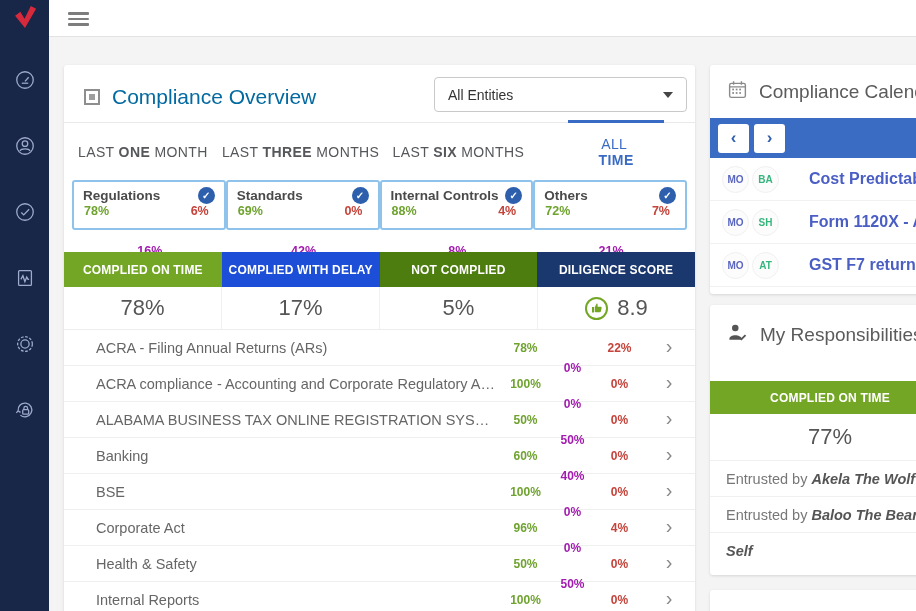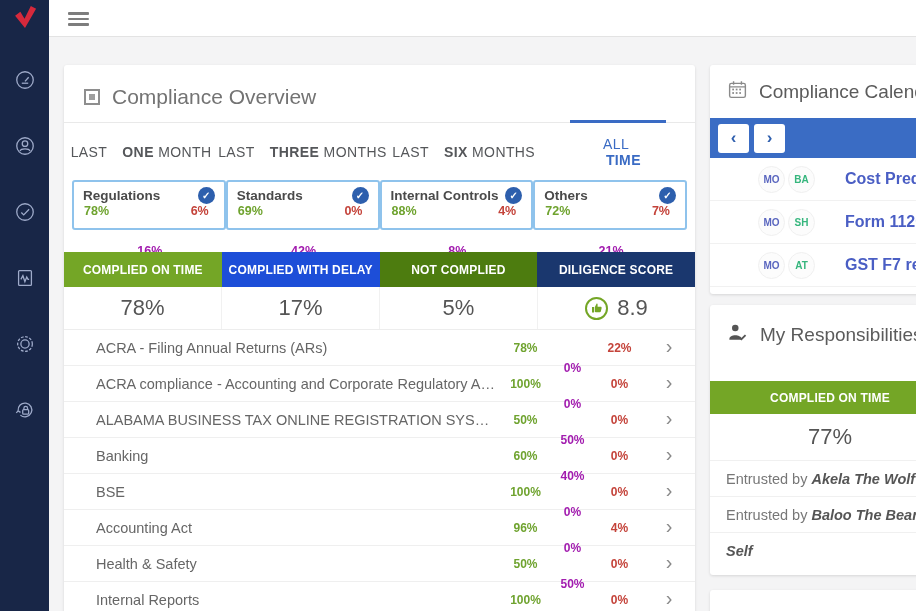--- a/index.html
+++ b/index.html
@@ -18,29 +18,29 @@
   .side-item svg { stroke:#9fabca; fill:none; stroke-width:1.4; }
   
   .topbar { position:absolute; left:49px; top:0; width:867px; height:37px; background:#fff; border-bottom:1px solid #e3e3e3; z-index:4; }
   .hamburger { position:absolute; left:19px; top:12px; width:21px; cursor:pointer; }
   .hamburger span { display:block; height:2.5px; background:#7d7d7d; margin-bottom:3px; border-radius:1px; }
   
   .card { position:absolute; background:#fff; border-radius:3px; box-shadow:0 1px 3px rgba(0,0,0,.12); }
   
   .main-card { left:64px; top:65px; width:631px; height:560px; }
   .card-head { position:relative; height:57px; }
-  .head-title { position:absolute; left:20px; top:20px; display:flex; align-items:center; gap:12px; font-size:21px; color:#737373; }
+  .head-title { position:absolute; left:20px; top:20px; display:flex; align-items:center; gap:12px; font-size:21px; color:#0369a1; }
   .square-icon { width:16px; height:16px; border:2px solid #8e8e8e; position:relative; }
   .square-icon::after { content:""; position:absolute; left:3px; top:3px; width:6px; height:6px; background:#9e9e9e; }
   .entities-select { position:absolute; right:8px; top:12px; width:253px; height:35px; border:1px solid #c9c9c9; border-radius:4px; background:#fff;
     display:flex; align-items:center; justify-content:space-between; padding:0 13px; font-size:14px; color:#333; cursor:pointer; }
   .caret-down { width:0; height:0; border-left:5px solid transparent; border-right:5px solid transparent; border-top:6px solid #454545; }
   .tabs { display:flex; height:58px; border-top:1px solid #e9e9e9; }
   .tab { flex:1; display:flex; align-items:center; justify-content:center; font-size:14px; letter-spacing:.4px; color:#55575a; cursor:pointer; position:relative; white-space:pre; }
-  .tab b { font-weight:700;margin-left:11px; }
+  .tab b { font-weight:700; }
   .tab.active { color:#3a6bc4;flex-direction:column; }
   .tab.active::before { content:""; position:absolute; top:-3px; left:50%; transform:translateX(-50%); width:96px; height:3px; background:#3a6bc4; }
   .stat-row { display:flex; padding:0 8px; height:50px; }
   .stat-card { flex:1; border:2px solid #8fc3ec; border-radius:3px; background:#fff; padding:5px 9px 5px 9px; display:flex; flex-direction:column; justify-content:space-between; }
   .stat-top { display:flex; justify-content:space-between; align-items:center; font-size:13.5px; font-weight:700; color:#4a4a4a; }
   .check-badge { width:17px; height:17px; border-radius:50%; background:#2d5fad; color:#fff; font-size:10px; display:flex; align-items:center; justify-content:center; cursor:pointer; flex:none; }
   .stat-vals { display:flex; justify-content:space-between; font-size:12.5px; font-weight:700; padding:0 6px 1px 1px; }
   .pct-green { color:#6fa32f; } .pct-yellow { color:#a21caf;margin-top:40px; } .pct-red { color:#c4433a; }
   .summary-head { display:flex; margin-top:22px; height:35px; }
   .sh-col { flex:1; display:flex; align-items:center; justify-content:center; color:#fff; font-weight:700; font-size:12px; letter-spacing:.2px; }
@@ -55,21 +55,21 @@
   .c-val { width:47px; text-align:center; font-size:12px; font-weight:700; flex:none; }
   .c-chev { width:52px; text-align:center; font-size:20px; color:#888; line-height:1; flex:none; padding-bottom:3px; }
   
   .cal-card { left:710px; top:65px; width:240px; height:229px; }
   .cal-head { height:53px; display:flex; align-items:center; gap:11px; padding-left:17px; font-size:19px; color:#5b5b5b; }
   .cal-bar { height:40px; background:#3a6cc4; display:flex; align-items:center; gap:5px; padding-left:8px; }
   .cal-nav { width:31px; height:29px; background:#fff; border-radius:3px; display:flex; align-items:center; justify-content:center;
     color:#2f5fae; font-weight:700; font-size:17px; cursor:pointer; line-height:1; padding-bottom:2px; }
   .cal-item { height:43px; display:flex; align-items:center; padding-left:12px; border-bottom:1px solid #f1f1f1; cursor:pointer; }
   .badges { display:flex; flex:none; }
-  .badge { width:27px; height:27px; border-radius:50%; background:#fcfcfc; border:1px solid #f0f0f0; display:flex; align-items:center; justify-content:center; font-size:10px; font-weight:700;margin-left:36px; }
+  .badge { width:27px; height:27px; border-radius:50%; background:#fcfcfc; border:1px solid #f0f0f0; display:flex; align-items:center; justify-content:center; font-size:10px; font-weight:700; }
   .badge + .badge { margin-left:3px; }
   .badge.b-blue { color:#5a66bf; } .badge.b-green { color:#36b67d; }
   .cal-title { margin-left:30px; font-size:16px; font-weight:700; color:#4a5ec4; white-space:nowrap; }
   
   .resp-card { left:710px; top:305px; width:240px; height:270px; }
   .resp-head { height:60px; display:flex; align-items:center; gap:11px; padding-left:17px; font-size:19px; color:#5b5b5b; }
   .resp-band { margin-top:16px; height:33px; display:flex; align-items:center; justify-content:center; color:#fff; font-weight:700; font-size:12px; letter-spacing:.2px; }
   .resp-val { height:46px; display:flex; align-items:center; justify-content:center; font-size:22px; color:#555; }
   .resp-item { height:36px; border-top:1px solid #f0f0f0; display:flex; align-items:center; padding-left:16px; font-size:14.5px; color:#777; cursor:pointer; white-space:pre; }
   .resp-item .name { font-weight:700; font-style:italic; color:#555; }
@@ -149,20 +149,24 @@
       <span></span>
       <span></span>
     </div>
 </div>
 
 <div class="card main-card">
   <div class="card-head">
     <div class="head-title">
       <span class="square-icon"></span>
       <span>Compliance Overview</span>
+    </div>
+    <div class="entities-select">
+      <span>All Entities</span>
+      <span class="caret-down"></span>
     </div>
   </div>
 
   <div class="tabs">
     <div class="tab"><span>LAST </span><b>ONE</b><span> MONTH</span></div>
     <div class="tab"><span>LAST </span><b>THREE</b><span> MONTHS</span></div>
     <div class="tab"><span>LAST </span><b>SIX</b><span> MONTHS</span></div>
     <div class="tab active"><span>ALL </span><b>TIME</b><span></span></div>
   </div>
 
@@ -273,21 +277,21 @@
 
       <div class="c-row">
         <span class="c-row-name">BSE</span>
         <span class="c-val pct-green">100%</span>
         <span class="c-val pct-yellow">0%</span>
         <span class="c-val pct-red">0%</span>
         <span class="c-chev">›</span>
       </div>
 
       <div class="c-row">
-        <span class="c-row-name">Accounting Act</span>
+        <span class="c-row-name">Corporate Act</span>
         <span class="c-val pct-green">96%</span>
         <span class="c-val pct-yellow">0%</span>
         <span class="c-val pct-red">4%</span>
         <span class="c-chev">›</span>
       </div>
 
       <div class="c-row">
         <span class="c-row-name">Health &amp; Safety</span>
         <span class="c-val pct-green">50%</span>
         <span class="c-val pct-yellow">50%</span>

